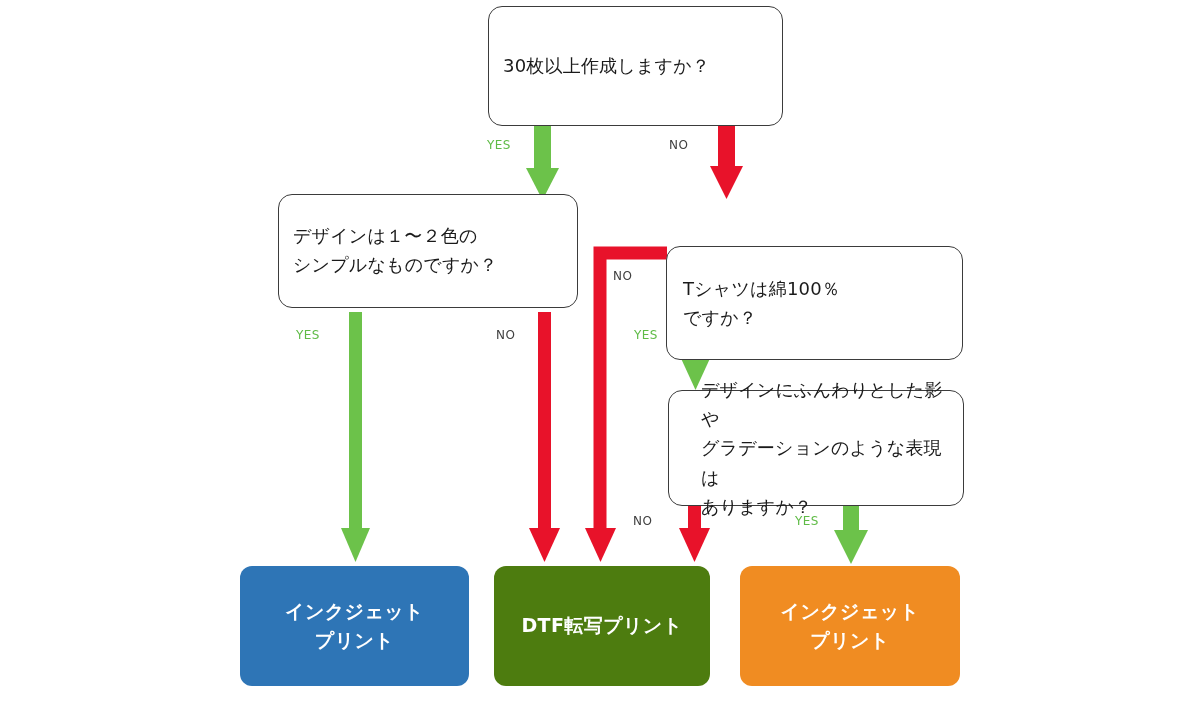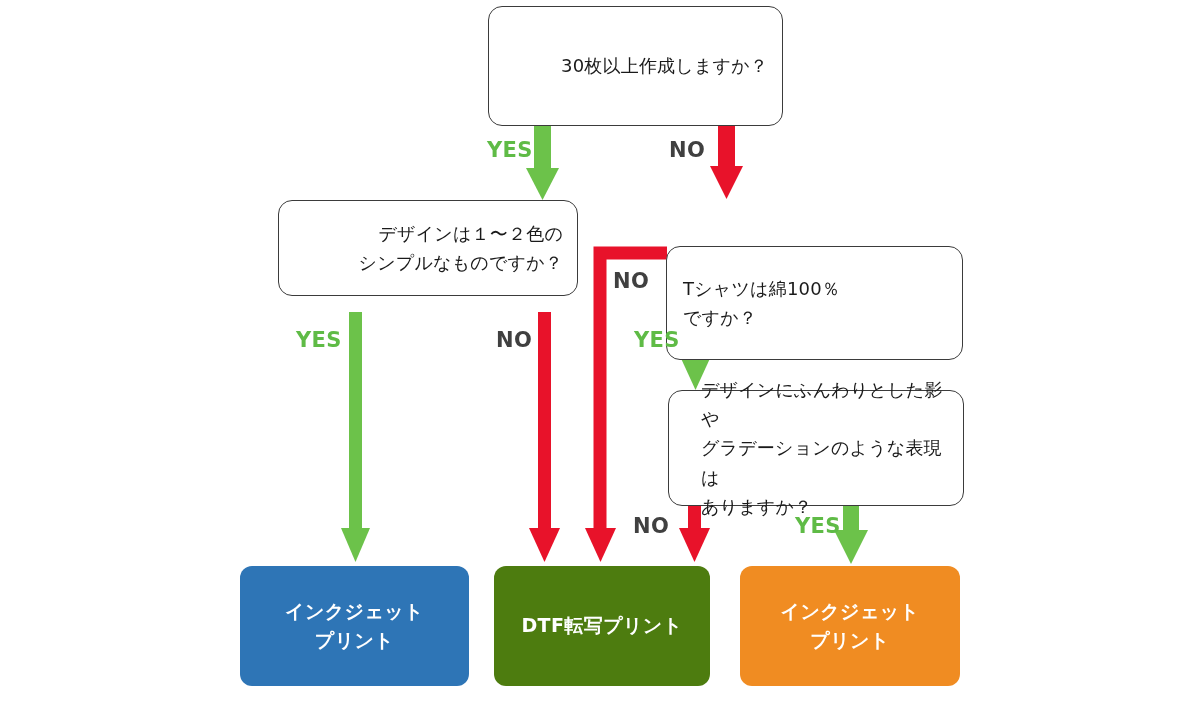--- a/index.html
+++ b/index.html
@@ -38,21 +38,21 @@
     z-index: 3;
     color: #1a1a1a;
   }
   .qbox .qtext {
     width: 100%;
     font-size: 18px;
     line-height: 1.62;
     letter-spacing: 0.2px;
     white-space: pre-line;
   }
-  .qbox.center .qtext { text-align: right; padding: 0 14px; }
+  .qbox.center .qtext { text-align: left; padding: 0 14px; }
   .qbox.left .qtext { text-align: left; padding: 0 16px; }
 
   
   .rbox {
     position: absolute;
     box-sizing: border-box;
     border-radius: 12px;
     display: flex;
     align-items: center;
     justify-content: center;
@@ -67,22 +67,22 @@
     font-weight: 700;
     letter-spacing: 0.4px;
     white-space: pre-line;
     padding: 0 10px;
     box-sizing: border-box;
   }
 
   
   .elabel {
     position: absolute;
-    font-size: 21px;
-    font-weight: 700;
+    font-size: 12px;
+    font-weight: 400;
     letter-spacing: 0.4px;
     z-index: 5;
     white-space: nowrap;
   }
   .elabel.yes { color: #5FBB46; }
   .elabel.no  { color: #404040; }
 </style>
 </head>
 <body>
 
@@ -128,21 +128,21 @@
     <g>
       <rect x="843" y="506" width="16" height="30" fill="#6CC24A"></rect>
       <polygon points="834,530 868,530 851,564" fill="#6CC24A"></polygon>
     </g>
   </svg>
 
   <div class="qbox center" style="left:488px; top:6px; width:295px; height:120px;">
     <div class="qtext">30枚以上作成しますか？</div>
   </div>
 
-  <div class="qbox center" style="left:278px; top:200px; width:300px; height:96px;">
+  <div class="qbox center" style="left:278px; top:194px; width:300px; height:114px;font-family:Liberation Serif, serif;">
     <div class="qtext">デザインは１〜２色の
 シンプルなものですか？</div>
   </div>
 
   <div class="qbox left" style="left:666px; top:198px; width:297px; height:114px;margin-top:48px;">
     <div class="qtext">Tシャツは綿100％
 ですか？</div>
   </div>
 
   <div class="qbox left" style="left:668px; top:390px; width:296px; height:116px;padding-left:16px;">

